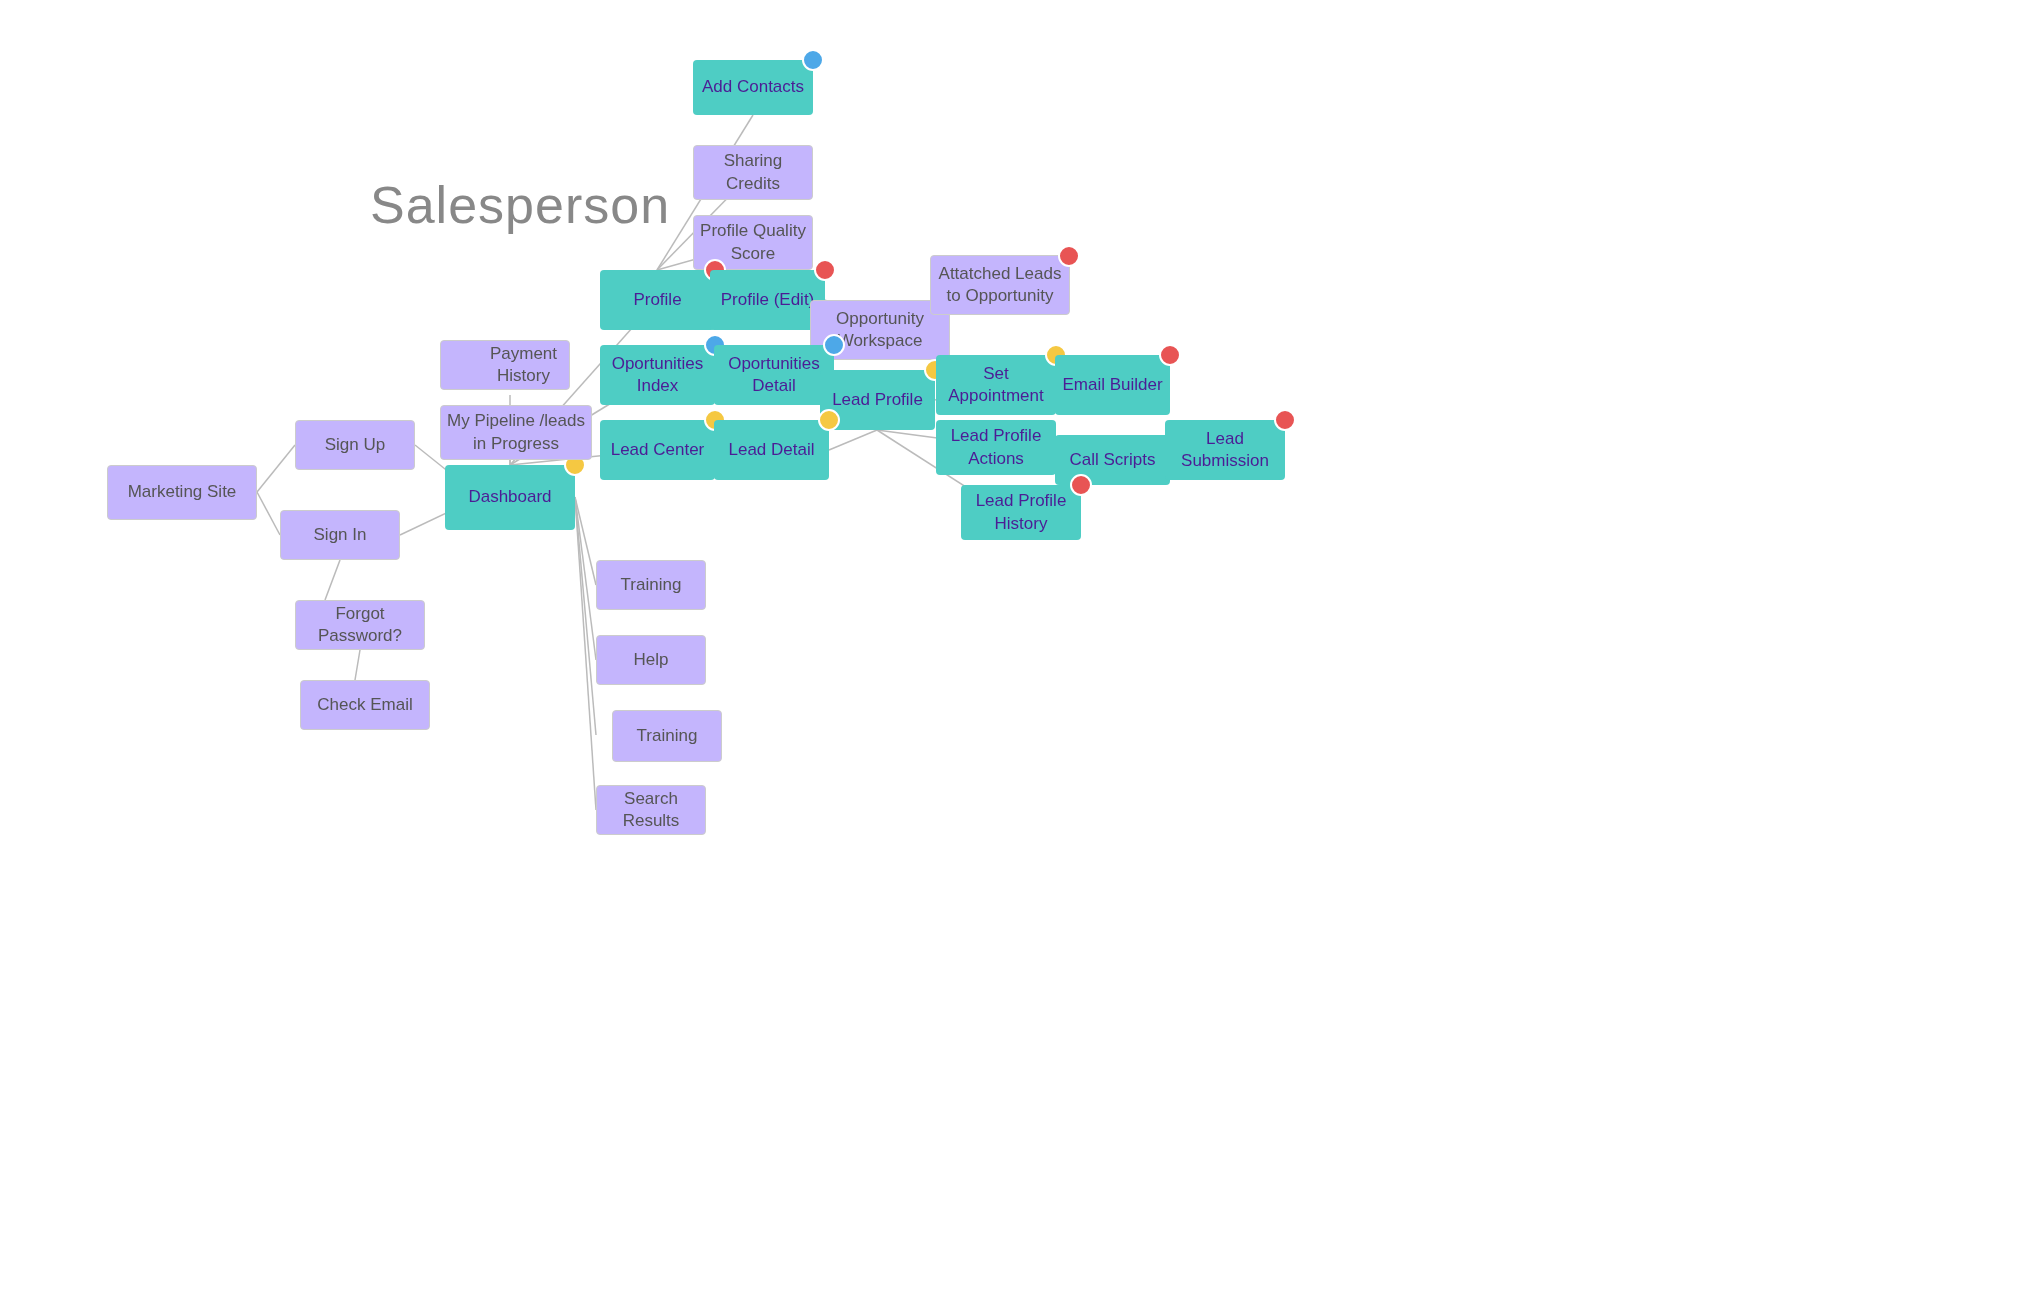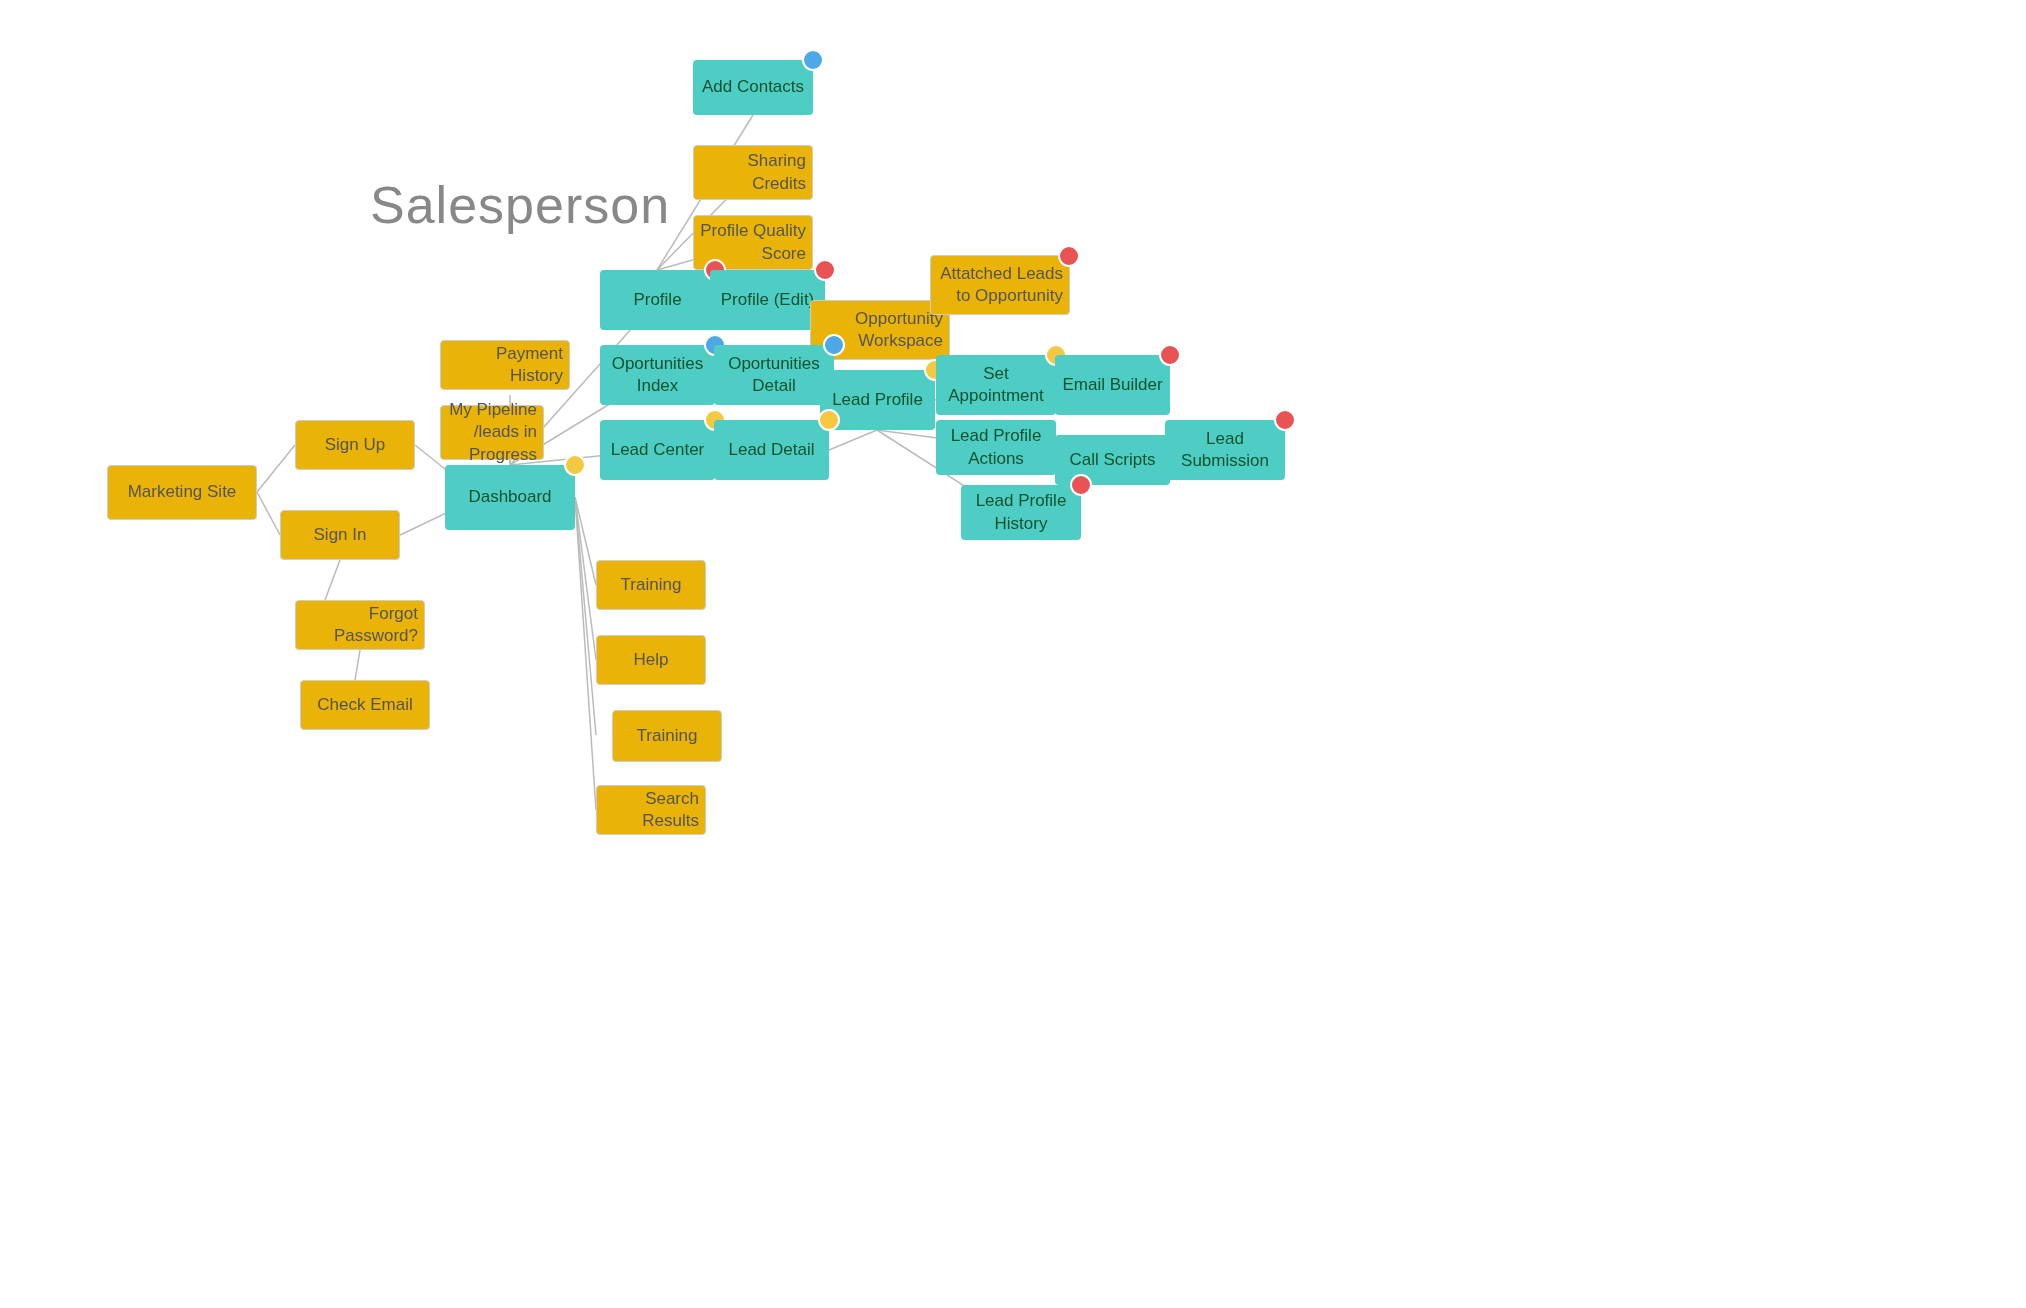--- a/index.html
+++ b/index.html
@@ -54,28 +54,27 @@
       align-items: center;
       justify-content: center;
       text-align: center;
       font-size: 17px;
       line-height: 1.3;
       border-radius: 4px;
       padding: 6px;
     }
     .node-green {
       background: #4ecdc4;
-      color: #14532d;
+      color: #4c1d95;
       font-weight: 500;
     }
     .node-white {
-      background: #eab308;
+      background: #c4b5fd;
       color: #555;
       border: 1.5px solid #ccc;
-      text-align: right;
     }
     
     .status-dot {
       position: absolute;
       width: 22px;
       height: 22px;
       border-radius: 50%;
       border: 2px solid #fff;
     }
     
@@ -164,21 +163,21 @@
     <line x1="829" y1="450" x2="877" y2="430"></line>
   </svg>
 
 <div class="node node-white" style="left: 107px; top: 465px; width: 150px; height: 55px; position: absolute;">Marketing Site</div>
     <div class="node node-white" style="left: 295px; top: 420px; width: 120px; height: 50px; position: absolute;">Sign Up</div>
     <div class="node node-white" style="left: 280px; top: 510px; width: 120px; height: 50px; position: absolute;">Sign In</div>
     <div class="node node-white" style="left: 295px; top: 600px; width: 130px; height: 50px; position: absolute;">Forgot Password?</div>
     <div class="node node-white" style="left: 300px; top: 680px; width: 130px; height: 50px; position: absolute;">Check Email</div>
     <div class="node node-green" style="left: 445px; top: 465px; width: 130px; height: 65px; position: absolute;">Dashboard<div class="status-dot" style="background: rgb(245, 200, 66); position: absolute; top: -11px; right: -11px;"></div></div>
     <div class="node node-white" style="left: 440px; top: 340px; width: 130px; height: 50px; position: absolute; padding-left: 43px;">Payment History</div>
-    <div class="node node-white" style="left: 440px; top: 405px; width: 104px; height: 55px; position: absolute;">My Pipeline
+    <div class="node node-white" style="left: 440px; top: 405px; width: 152px; height: 55px; position: absolute;">My Pipeline
 /leads in Progress</div>
     <div class="node node-white" style="left: 596px; top: 560px; width: 110px; height: 50px; position: absolute;">Training</div>
     <div class="node node-white" style="left: 596px; top: 635px; width: 110px; height: 50px; position: absolute;">Help</div>
     <div class="node node-white" style="left: 612px; top: 710px; width: 110px; height: 52px; position: absolute;">Training</div>
     <div class="node node-white" style="left: 596px; top: 785px; width: 110px; height: 50px; position: absolute;">Search Results</div>
     <div class="node node-green" style="left: 693px; top: 60px; width: 120px; height: 55px; position: absolute;">Add Contacts<div class="status-dot" style="background: rgb(77, 168, 232); position: absolute; top: -11px; right: -11px;"></div></div>
     <div class="node node-white" style="left: 693px; top: 145px; width: 120px; height: 55px; position: absolute;">Sharing Credits</div>
     <div class="node node-white" style="left: 693px; top: 215px; width: 120px; height: 55px; position: absolute;">Profile Quality Score</div>
     <div class="node node-green" style="left: 600px; top: 270px; width: 115px; height: 60px; position: absolute;">Profile<div class="status-dot" style="background: rgb(232, 84, 84); position: absolute; top: -11px; right: -11px;"></div></div>
     <div class="node node-green" style="left: 710px; top: 270px; width: 115px; height: 60px; position: absolute;">Profile (Edit)<div class="status-dot" style="background: rgb(232, 84, 84); position: absolute; top: -11px; right: -11px;"></div></div>

